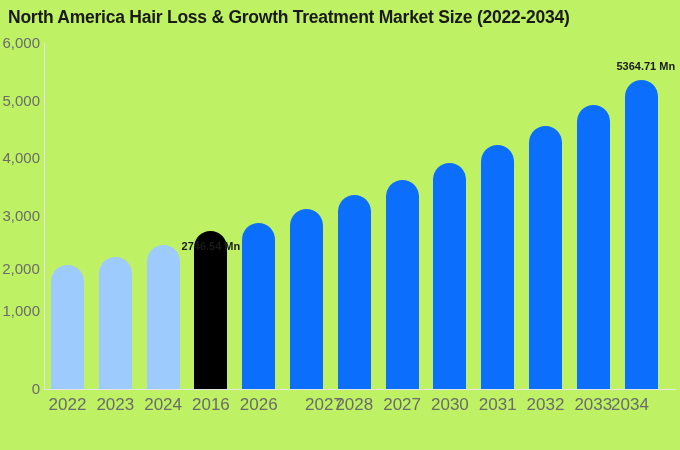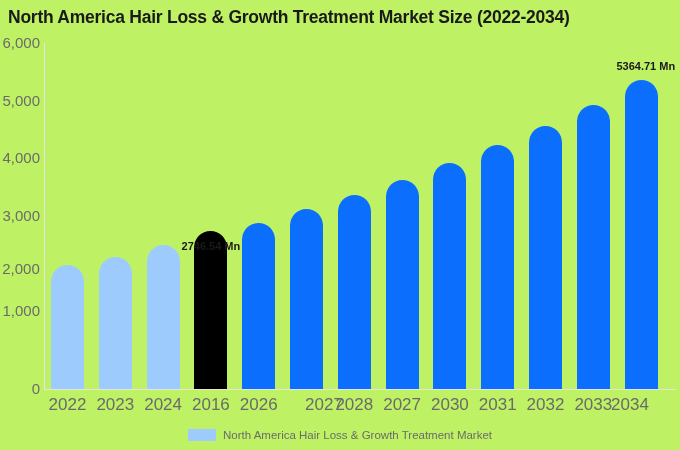--- a/index.html
+++ b/index.html
@@ -200,20 +200,14 @@
       <div class="x-tick" style="left: 299px; width: 50px;">2027</div>
       <div class="x-tick" style="left: 329.3px; width: 50px;">2028</div>
       <div class="x-tick" style="left: 377.1px; width: 50px;">2027</div>
       <div class="x-tick" style="left: 424.9px; width: 50px;">2030</div>
       <div class="x-tick" style="left: 472.7px; width: 50px;">2031</div>
       <div class="x-tick" style="left: 520.5px; width: 50px;">2032</div>
       <div class="x-tick" style="left: 568.3px; width: 50px;">2033</div>
       <div class="x-tick" style="left: 605px; width: 50px;">2034</div>
     </div>
 
-  <div id="legend">
-      <div class="legend-item">
-        <span class="legend-swatch" style="background: rgb(158, 203, 253);"></span>
-        <span class="legend-label">North America Hair Loss &amp; Growth Treatment Market</span>
-      </div>
-    </div>
 
 </div>
 
 </body></html>

